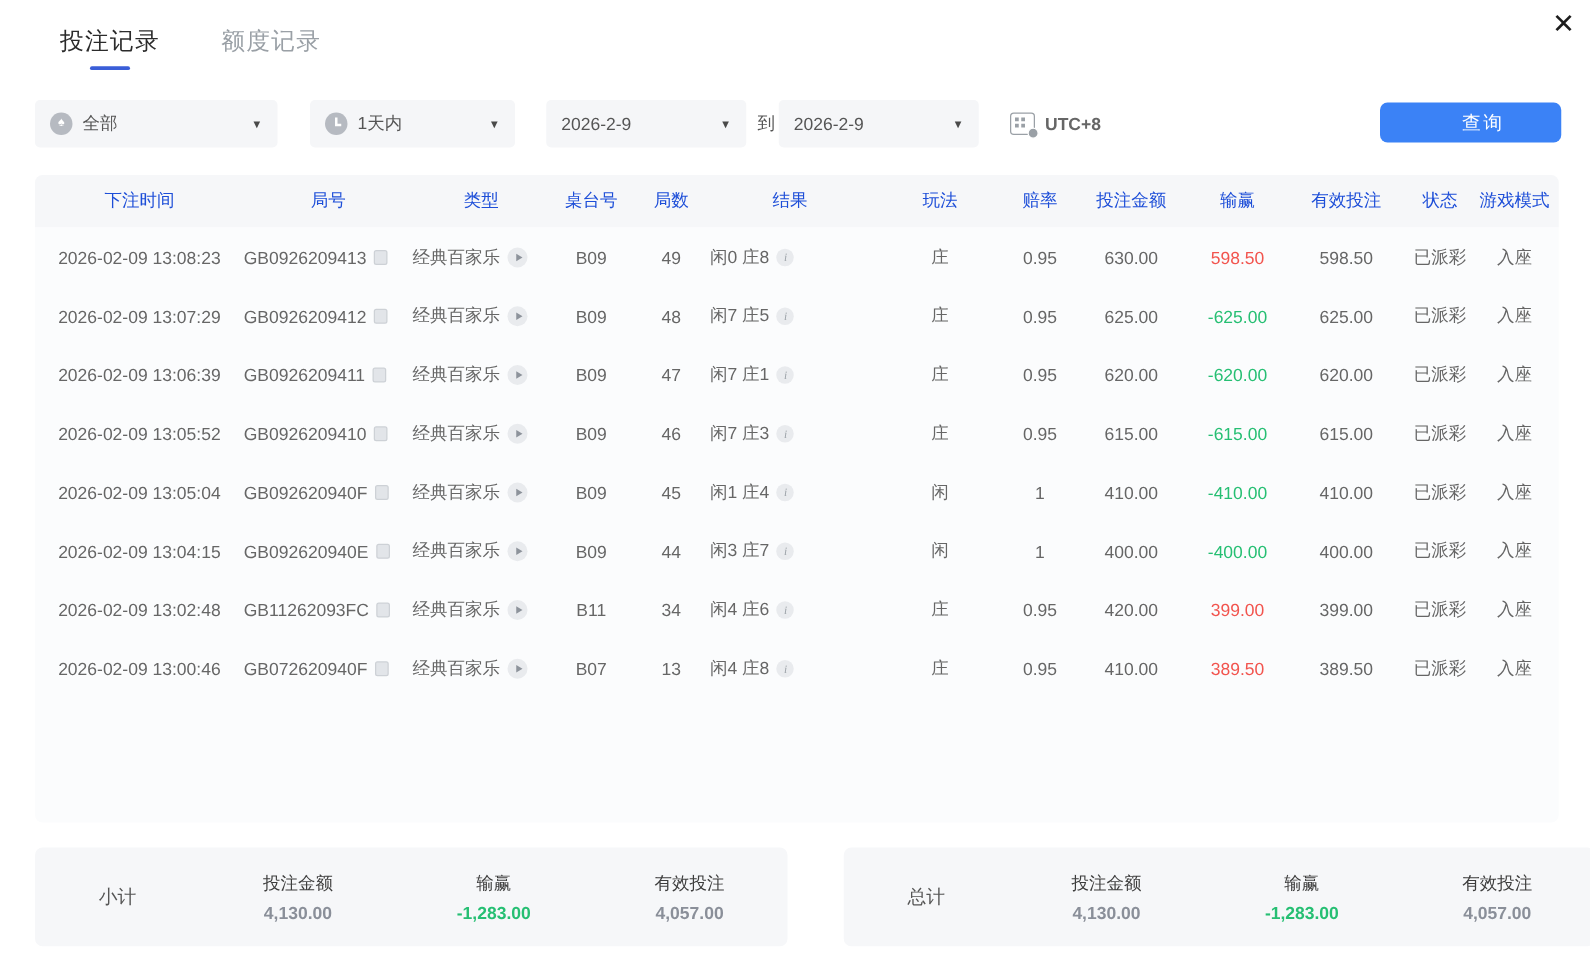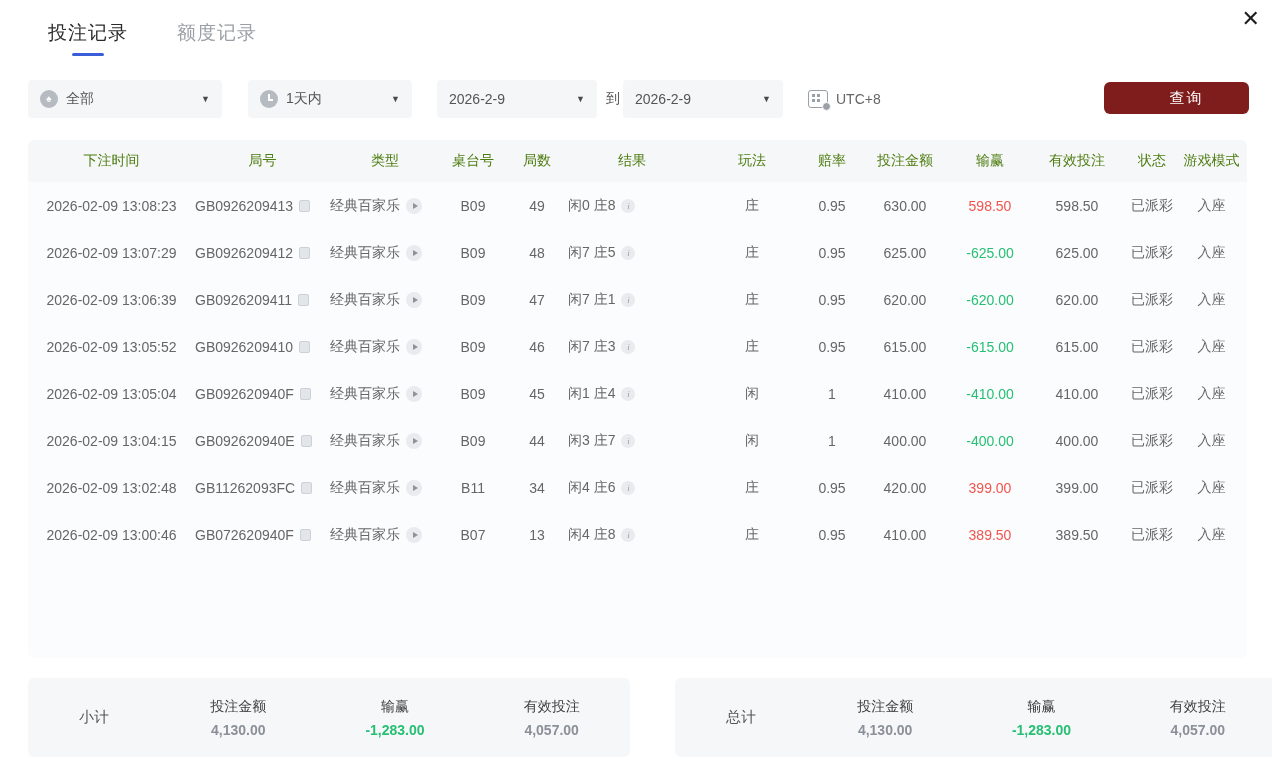--- a/index.html
+++ b/index.html
@@ -19,30 +19,30 @@
   
   .filterbar { position:absolute; top:80px; left:0; width:100%; height:38px; }
   .field { position:absolute; height:38px; background:#f5f6f8; border-radius:4px; display:flex; align-items:center; padding:0 12px; font-size:14px; color:#555; cursor:pointer; }
   .field .caret { margin-left:auto; font-size:9px; color:#4a4a4a; }
   .circle-ico { width:18px; height:18px; border-radius:50%; background:#b6bac1; display:inline-flex; align-items:center; justify-content:center; margin-right:8px; flex:0 0 auto; position:relative;}
   .circle-ico .glyph { color:#fff; font-size:10px; line-height:1; }
   .clock-hands { position:absolute; left:8px; top:4px; width:2px; height:6px; background:#fff; }
   .clock-hands::after { content:""; position:absolute; left:0; top:4.5px; width:5px; height:2px; background:#fff; }
   .doc-glyph { width:7px; height:9px; background:#fff; border-radius:1px; }
   .to-label { position:absolute; left:603px; top:0; width:20px; height:38px; display:flex; align-items:center; justify-content:center; font-size:14px; color:#555; }
-  .tz-group { position:absolute; left:808px; top:0; height:38px; display:flex; align-items:center; gap:8px; font-size:14px; color:#666; }
+  .tz-group { position:absolute; left:808px; top:0; height:38px; display:flex; align-items:center; gap:8px; font-size:14px; color:#666;font-weight:bold; }
   .cal-ico { width:20px; height:18px; border:1.6px solid #9aa0a6; border-radius:3px; position:relative; }
   .cal-ico::before { content:""; position:absolute; left:3px; top:3px; width:3px; height:3px; background:#9aa0a6; box-shadow:5px 0 0 #9aa0a6, 0 5px 0 #9aa0a6, 5px 5px 0 #9aa0a6; }
   .cal-badge { position:absolute; right:-4px; bottom:-4px; width:9px; height:9px; border-radius:50%; background:#9aa0a6; border:1.5px solid #fff; }
   .search-field input { border:none; outline:none; background:transparent; font-size:14px; color:#444; width:110px; font-family:inherit; }
   .search-field input::placeholder { color:#b8bcc4; }
-  .query-btn { position:absolute; left:1104px; top:2px; width:145px; height:32px; background:#7f1d1d; color:#fff; border:none; border-radius:6px; font-size:15px; cursor:pointer; font-family:Liberation Sans, sans-serif; letter-spacing:2px;padding-left:20px;}
-
-  
-  .thead { position:absolute; top:140px; left:28px; width:1219px; height:42px; background:#f6f7f9; border-radius:6px 6px 0 0; display:grid; align-items:center; font-size:14px; color:#4d7c0f; }
+  .query-btn { position:absolute; left:1104px; top:2px; width:145px; height:32px; background:#3b82f6; color:#fff; border:none; border-radius:6px; font-size:15px; cursor:pointer; font-family:Liberation Sans, sans-serif; letter-spacing:2px;padding-left:20px;}
+
+  
+  .thead { position:absolute; top:140px; left:28px; width:1219px; height:42px; background:#f6f7f9; border-radius:6px 6px 0 0; display:grid; align-items:center; font-size:14px; color:#1d4ed8; }
   .tbody { position:absolute; top:182px; left:28px; width:1219px; height:476px; background:#fbfcfd; border-radius:0 0 6px 6px; }
   .grid-cols { grid-template-columns:167px 135px 110px 66px 62px 128px 112px 48px 98px 72px 102px 48px 71px; }
   .trow { display:grid; align-items:center; height:47px; font-size:14px; color:#666; }
   .cell { text-align:center; white-space:nowrap; }
   .hcell { text-align:center; white-space:nowrap; }
   .cell-inline { display:inline-flex; align-items:center; gap:6px; width:100%; }
   .copy-ico { width:11px; height:12px; background:#e2e5e9; border:1px solid #cdd1d6; border-radius:2px; display:inline-block; cursor:pointer; }
   .play-ico { width:16px; height:16px; border-radius:50%; background:#e9ebee; display:inline-flex; align-items:center; justify-content:center; cursor:pointer; flex:0 0 auto;}
   .play-ico::before { content:""; display:block; margin-left:2px; border-left:5px solid #8d939b; border-top:3.5px solid transparent; border-bottom:3.5px solid transparent; }
   .info-ico { width:14px; height:14px; border-radius:50%; background:#e9ebee; color:#9aa0a6; font-size:9px; display:inline-flex; align-items:center; justify-content:center; cursor:pointer; font-style:italic; font-family:"Liberation Serif",serif; flex:0 0 auto;}

